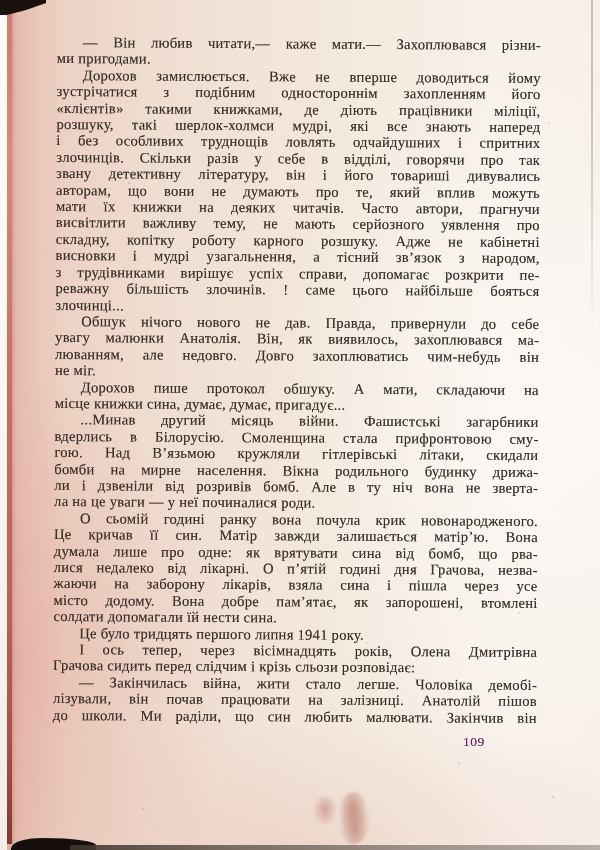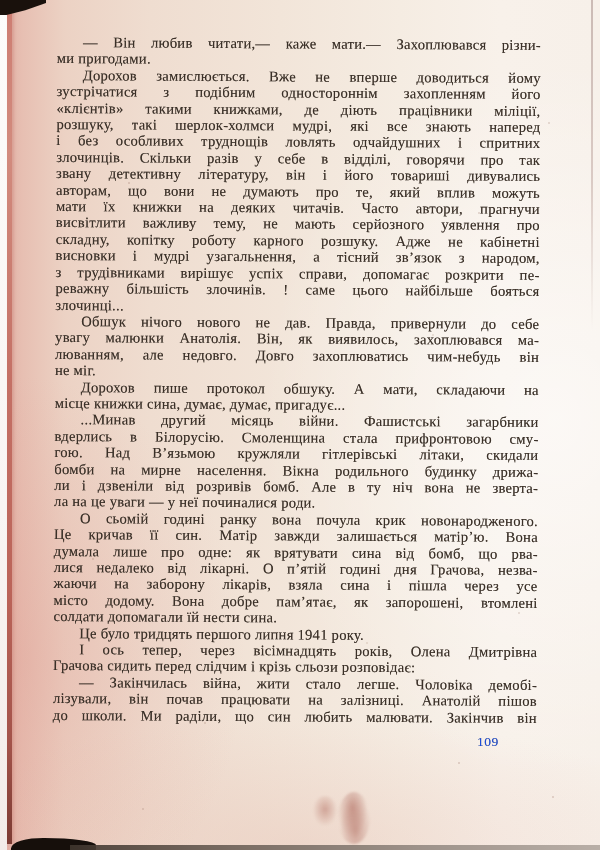--- a/index.html
+++ b/index.html
@@ -108,23 +108,22 @@
     transform-origin: 0 0;
   }
   .text-col .line { white-space: normal; }
   .text-col .line.fill { text-align: justify; text-align-last: justify; }
   .text-col .line.ind  { text-indent: 26px; }
 
   
   .folio {
     position: absolute; left: 463px; top: 734px;
     font-size: 13.5px; letter-spacing: 0.5px;
-    color: #1d4ed8;
+    color: #701a75;
     text-shadow: 0 0 0.5px rgba(48,38,30,0.5);
-    margin-left: 14px;
   }
 </style>
 </head>
 <body>
 
 <div class="paper"></div>
 <div class="edge-white"></div>
 <div class="edge-red"></div>
 <div class="corner-mark"></div>
 <div class="edge-right"></div>

